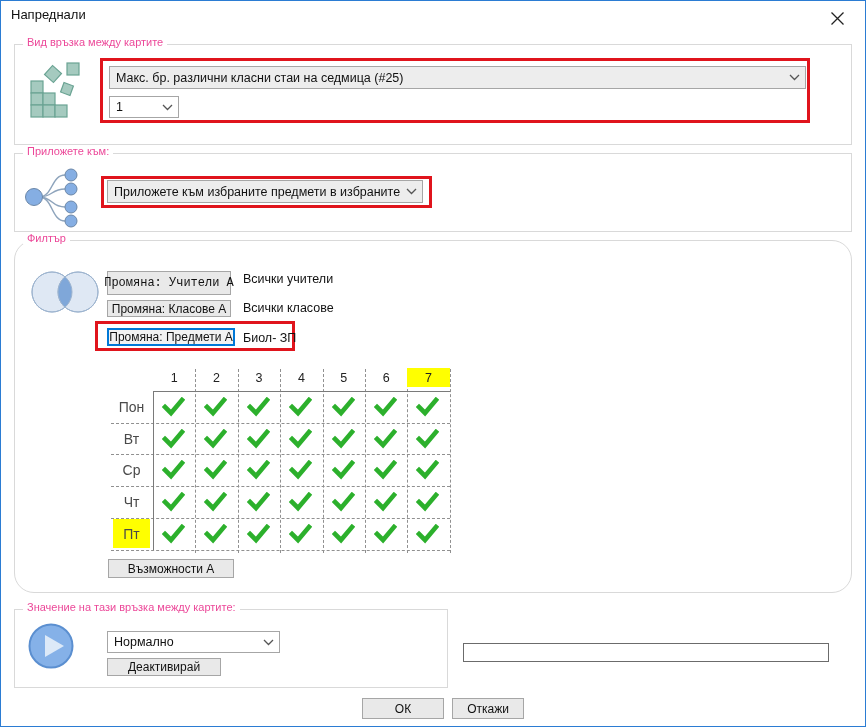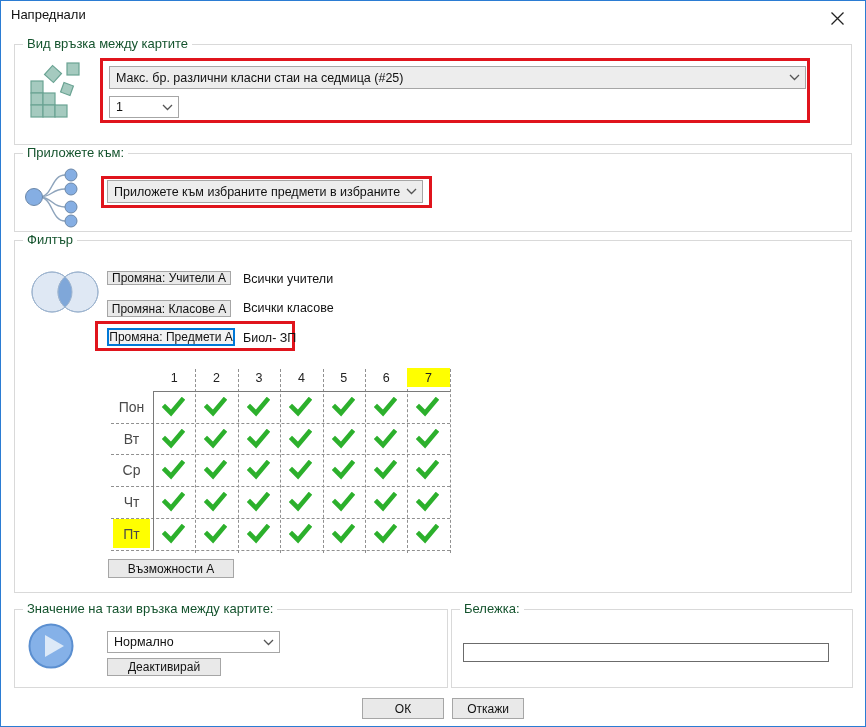--- a/index.html
+++ b/index.html
@@ -1,21 +1,21 @@
 <!DOCTYPE html>
 <html style="--accent: #2b7cd3; --red: #e0141c; --yellow: #ffff00;"><head>
 <meta charset="utf-8">
 <style>
   html,body{margin:0;padding:0;background:#f3f3f3;font-family:"Liberation Sans","DejaVu Sans",sans-serif;}
   #window{position:relative;width:864px;height:725px;background:#ffffff;border:1px solid var(--accent,#2b7cd3);overflow:hidden;}
   .abs{position:absolute;}
   .title{left:10px;top:6px;font-size:13px;color:#111;}
   .close-btn{left:829px;top:10px;width:16px;height:16px;cursor:pointer;}
   .groupbox{border:1px solid #d9d9d9;}
-  .gb-label{position:absolute;top:-9px;left:8px;background:#fff;padding:0 4px;font-size:13px;color:#14532d;white-space:nowrap;}
+  .gb-label{position:absolute;top:-9px;left:8px;background:#fff;padding:0 4px;font-size:11px;color:#ec4899;white-space:nowrap;}
   .combo{display:flex;align-items:center;justify-content:space-between;border:1px solid #a6a6a6;background:#fff;box-sizing:border-box;padding:0 5px 0 6px;font-size:12.5px;color:#111;cursor:default;}
   .combo.gray{background:#ededed;}
   .combo .ctext{white-space:nowrap;overflow:hidden;flex:1 1 auto;}
   .combo .chev{flex:0 0 auto;margin-left:4px;display:flex;align-items:center;}
   .btn{display:flex;align-items:center;justify-content:center;background:#e9e9e9;border:1px solid #a6a6a6;font-size:12px;color:#111;box-sizing:border-box;white-space:nowrap;cursor:pointer;}
   .btn.focused{border:2px solid #0078d7;background:#f2f2f2;}
   .redbox{border:3px solid var(--red,#e0141c);pointer-events:none;box-sizing:border-box;}
   .statictext{font-size:12.5px;color:#111;white-space:nowrap;}
   .period-header{position:absolute;height:19px;display:flex;align-items:center;justify-content:center;font-size:12.5px;color:#222;}
   .period-header.hl,.day-header.hl{background:var(--yellow,#ffff00);}
@@ -97,39 +97,39 @@
   <div class="abs redbox" style="left:100px;top:175px;width:331px;height:32px;"></div>
   <div class="abs combo gray" style="left:106px;top:179px;width:316px;height:23px;">
     <span class="ctext">Приложете към избраните предмети в избраните класове</span>
     <span class="chev">
         <svg width="11" height="7" viewBox="0 0 11 7">
           <path d="M1 1 L5.5 5.5 L10 1" fill="none" stroke="#555" stroke-width="1.3"></path>
         </svg>
       </span>
   </div>
 
-  <div class="abs groupbox" style="left:13px;top:239px;width:836px;height:351px;">
+  <div class="abs groupbox" style="left:13px;top:239px;width:836px;height:351px;border-radius:20px;">
     <span class="gb-label">Филтър</span>
   </div>
   <div class="abs" style="left:24px;top:268px;">
     <svg width="78" height="46" viewBox="0 0 78 46">
       <defs>
           <clipPath id="vclip">
             <circle cx="27" cy="23" r="20"></circle>
           </clipPath>
         </defs>
       <circle cx="27" cy="23" r="20" fill="#dfe8f4" stroke="#9db4cf" stroke-width="1"></circle>
       <circle cx="53" cy="23" r="20" fill="#dfe8f4" stroke="#9db4cf" stroke-width="1"></circle>
       <circle cx="53" cy="23" r="20" fill="#7fa7d9" clip-path="url(#vclip)"></circle>
       <circle cx="27" cy="23" r="20" fill="none" stroke="#9db4cf" stroke-width="1"></circle>
       <circle cx="53" cy="23" r="20" fill="none" stroke="#9db4cf" stroke-width="1"></circle>
     </svg>
   </div>
 
-  <div class="abs btn" style="left:106px;top:270px;width:124px;height:14px;">Промяна: Учители А</div>
+  <div class="abs btn" style="left:106px;top:270px;width:124px;height:24px;font-family:Liberation Mono, monospace;">Промяна: Учители А</div>
   <div class="abs statictext" style="left:242px;top:271px;">Всички учители</div>
 
   <div class="abs btn" style="left:106px;top:299px;width:124px;height:17px;">Промяна: Класове А</div>
   <div class="abs statictext" style="left:242px;top:300px;">Всички класове</div>
 
   <div class="abs redbox" style="left:94px;top:320px;width:200px;height:30px;"></div>
   <div class="abs btn focused" style="left:106px;top:327px;width:128px;height:18px;">Промяна: Предмети А</div>
   <div class="abs statictext" style="left:242px;top:330px;">Биол- ЗП</div>
 
   <div class="abs" style="left:0;top:0;width:864px;height:725px;pointer-events:none;" id="grid">
@@ -280,21 +280,18 @@
   <div class="abs combo" style="left:106px;top:630px;width:173px;height:22px;">
     <span class="ctext">Нормално</span>
     <span class="chev">
         <svg width="11" height="7" viewBox="0 0 11 7">
           <path d="M1 1 L5.5 5.5 L10 1" fill="none" stroke="#555" stroke-width="1.3"></path>
         </svg>
       </span>
   </div>
   <div class="abs btn" style="left:106px;top:657px;width:114px;height:18px;">Деактивирай</div>
 
-  <div class="abs groupbox" style="left:450px;top:608px;width:400px;height:77px;">
-    <span class="gb-label">Бележка:</span>
-  </div>
   <input class="note-input" style="left: 462px; top: 642px; width: 366px; height: 19px;" value="">
 
   <div class="abs btn" style="left:361px;top:697px;width:82px;height:21px;">ОК</div>
   <div class="abs btn" style="left:451px;top:697px;width:72px;height:21px;">Откажи</div>
 
 </div>
 
 </body></html>

